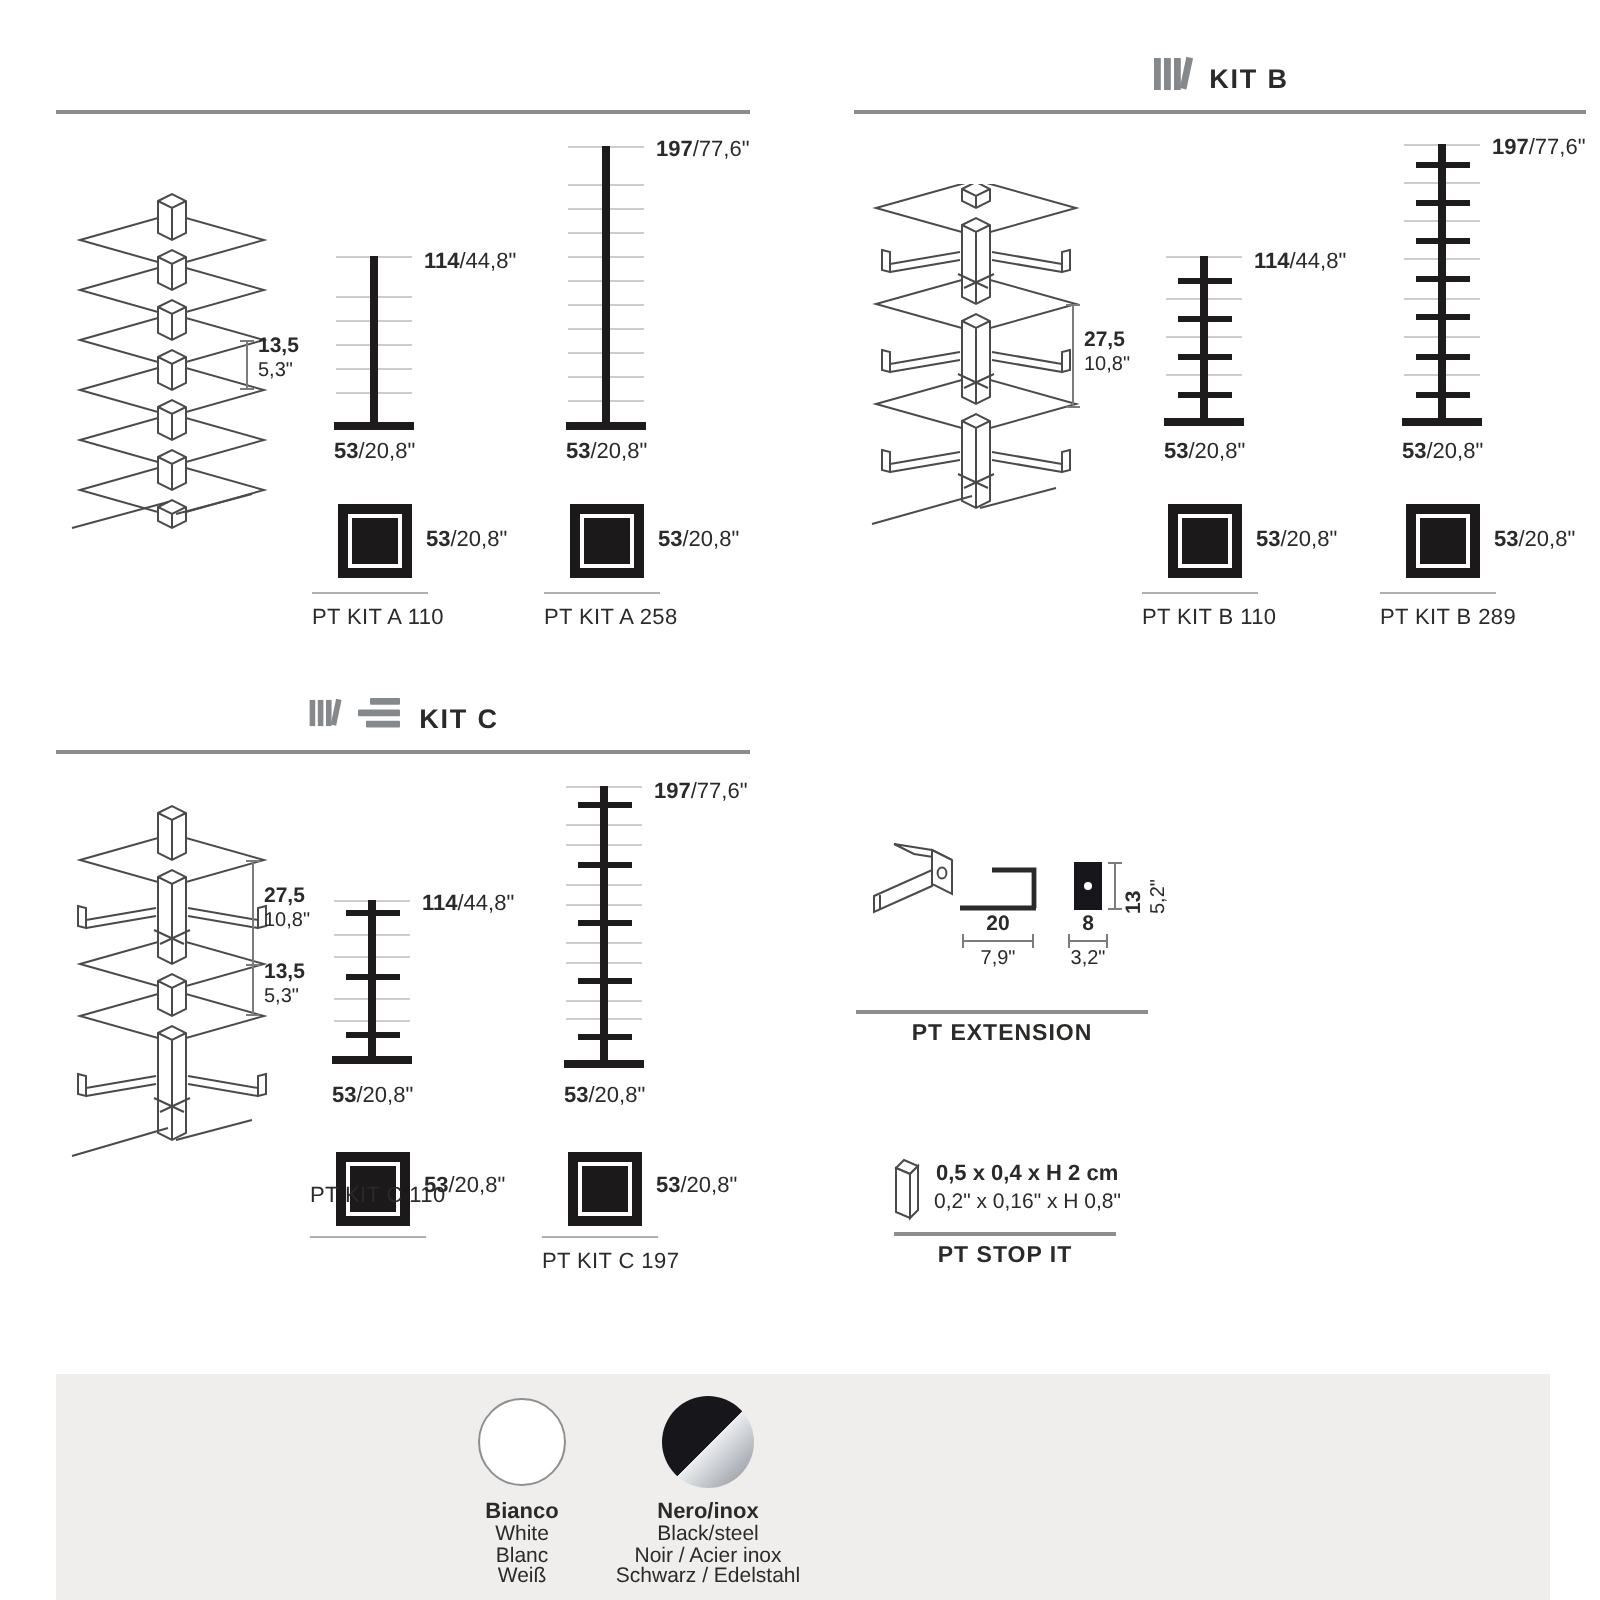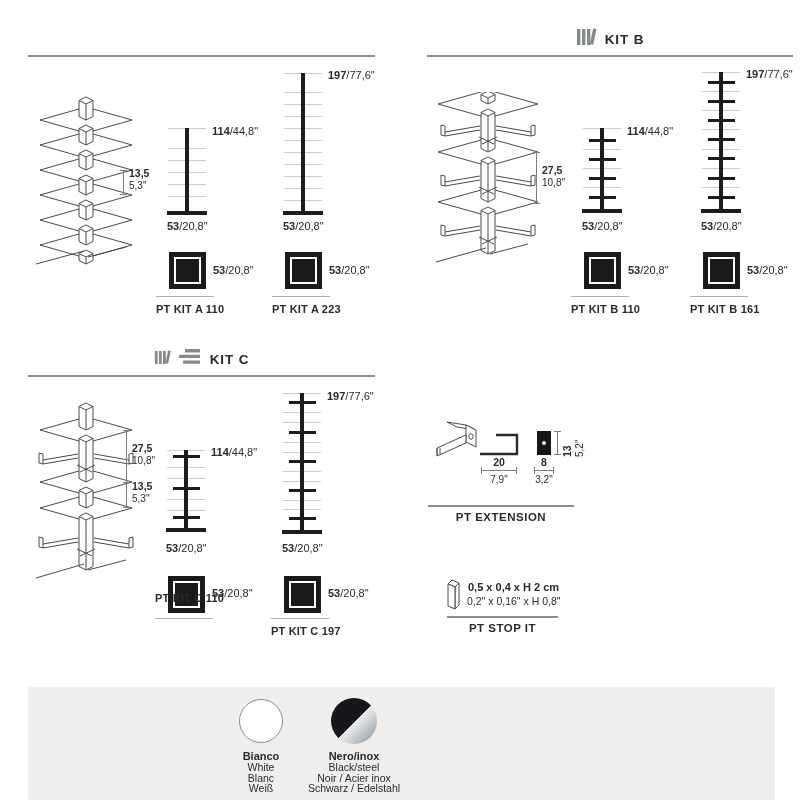--- a/index.html
+++ b/index.html
@@ -14,21 +14,21 @@
   .pole{position:absolute;}
   .pole .tick{position:absolute;height:1px;background:#cfcdca;}
   .pole .bar{position:absolute;height:3px;margin-top:-1px;background:#1d1b1c;}
   .pole .shaft{position:absolute;left:18px;top:0;bottom:3px;width:4px;background:#1d1b1c;}
   .pole .pbase{position:absolute;left:0;right:0;bottom:0;height:3.5px;background:#1d1b1c;}
   
   .lbl{font-size:11px;white-space:nowrap;color:#2b2a29;}
   .lbl b{font-weight:bold;}
   .dim{white-space:nowrap;font-size:10px;line-height:11px;color:#2b2a29;}
   .dim b{font-size:10.5px;}
-  .pname{font-size:11px;font-weight:bold;letter-spacing:.2px;white-space:nowrap;color:#2b2a29;}
+  .pname{font-size:11px;font-weight:normal;letter-spacing:.2px;white-space:nowrap;color:#2b2a29;}
   .prule{height:1px;background:#b1aeab;}
   .plate{background:#1b191a;width:37px;height:37px;}
   .plate>div{position:absolute;inset:5px;border:2px solid #fff;background:#1b191a;}
   
   .dlv{position:absolute;width:1px;background:#7c7c7c;}
   .dlv::before,.dlv::after{content:"";position:absolute;left:-3px;width:7px;height:1px;background:#7c7c7c;}
   .dlv::before{top:0;}.dlv::after{bottom:0;}
   .dlh{position:absolute;height:1px;background:#7c7c7c;}
   .dlh::before,.dlh::after{content:"";position:absolute;top:-3px;height:7px;width:1px;background:#7c7c7c;}
   .dlh::before{left:0;}.dlh::after{right:0;}
@@ -277,39 +277,39 @@
   <div class="abs prule" style="left:156px;top:296px;width:58px"></div>
   <div class="abs pname" style="left:156px;top:303px">PT KIT A 110</div>
 
   <div class="abs lbl" style="left:328px;top:69px"><b>197</b><span>/77,6"</span></div>
   <div class="abs lbl" style="left:283px;top:220px"><b>53</b><span>/20,8"</span></div>
   <div class="abs plate" style="left:285px;top:252px">
       <div></div>
     </div>
   <div class="abs lbl" style="left:329px;top:264px"><b>53</b><span>/20,8"</span></div>
   <div class="abs prule" style="left:272px;top:296px;width:58px"></div>
-  <div class="abs pname" style="left:272px;top:303px">PT KIT A 223</div>
+  <div class="abs pname" style="left:272px;top:303px">PT KIT A 258</div>
 
   <div class="abs lbl" style="left:627px;top:125px"><b>114</b><span>/44,8"</span></div>
   <div class="abs lbl" style="left:582px;top:220px"><b>53</b><span>/20,8"</span></div>
   <div class="abs plate" style="left:584px;top:252px">
       <div></div>
     </div>
   <div class="abs lbl" style="left:628px;top:264px"><b>53</b><span>/20,8"</span></div>
   <div class="abs prule" style="left:571px;top:296px;width:58px"></div>
   <div class="abs pname" style="left:571px;top:303px">PT KIT B 110</div>
 
   <div class="abs lbl" style="left:746px;top:68px"><b>197</b><span>/77,6"</span></div>
   <div class="abs lbl" style="left:701px;top:220px"><b>53</b><span>/20,8"</span></div>
   <div class="abs plate" style="left:703px;top:252px">
       <div></div>
     </div>
   <div class="abs lbl" style="left:747px;top:264px"><b>53</b><span>/20,8"</span></div>
   <div class="abs prule" style="left:690px;top:296px;width:58px"></div>
-  <div class="abs pname" style="left:690px;top:303px">PT KIT B 161</div>
+  <div class="abs pname" style="left:690px;top:303px">PT KIT B 289</div>
 
   <div class="abs lbl" style="left:211px;top:446px"><b>114</b><span>/44,8"</span></div>
   <div class="abs lbl" style="left:166px;top:542px"><b>53</b><span>/20,8"</span></div>
   <div class="abs plate" style="left:168px;top:576px">
       <div></div>
     </div>
   <div class="abs lbl" style="left:212px;top:587px"><b>53</b><span>/20,8"</span></div>
   <div class="abs prule" style="left:155px;top:618px;width:58px"></div>
   <div class="abs pname" style="left:155px;top:592px">PT KIT C 110</div>
 

